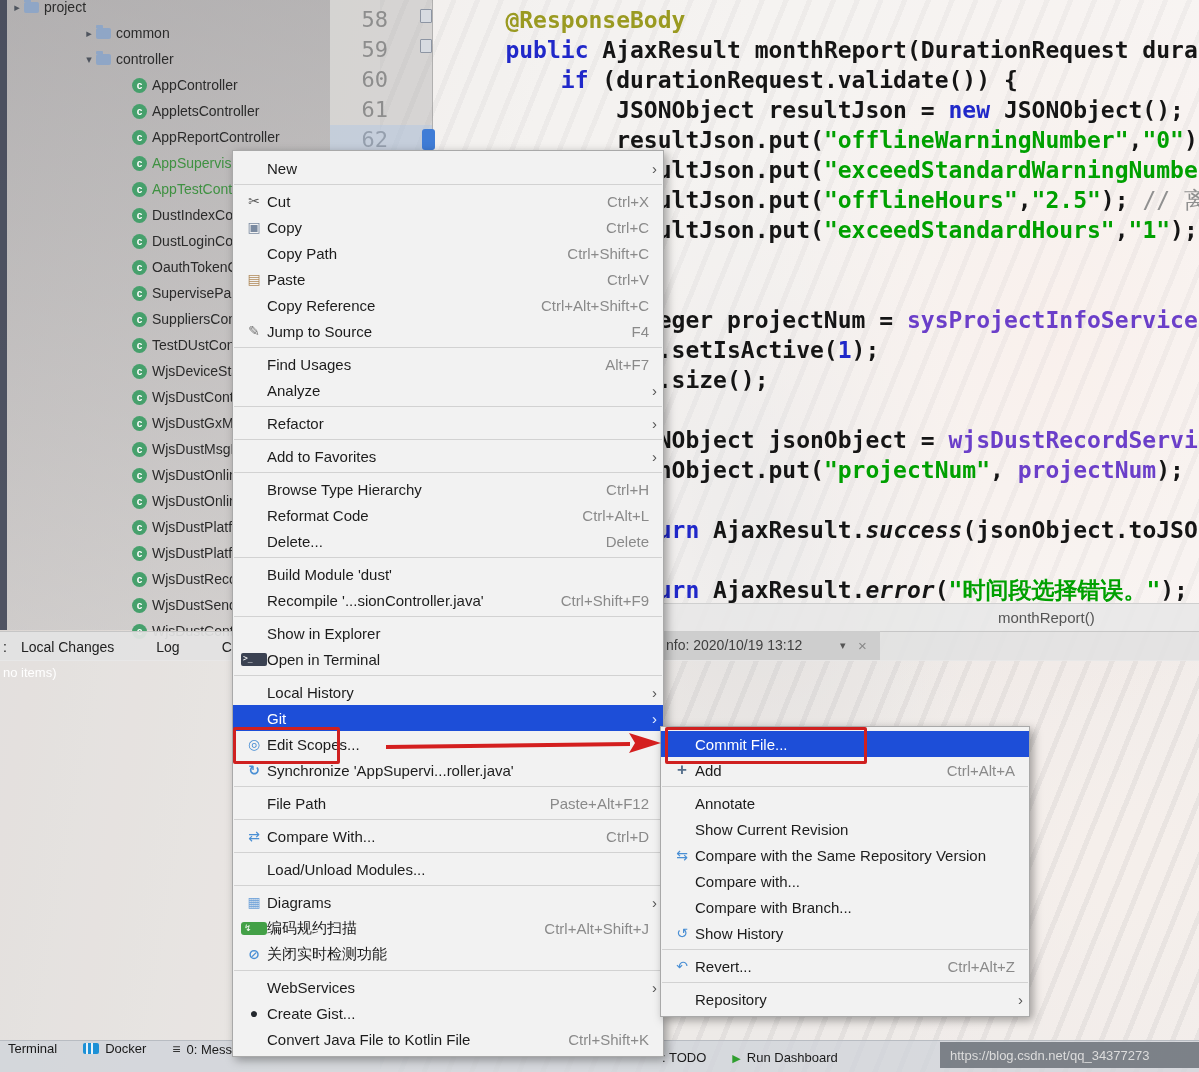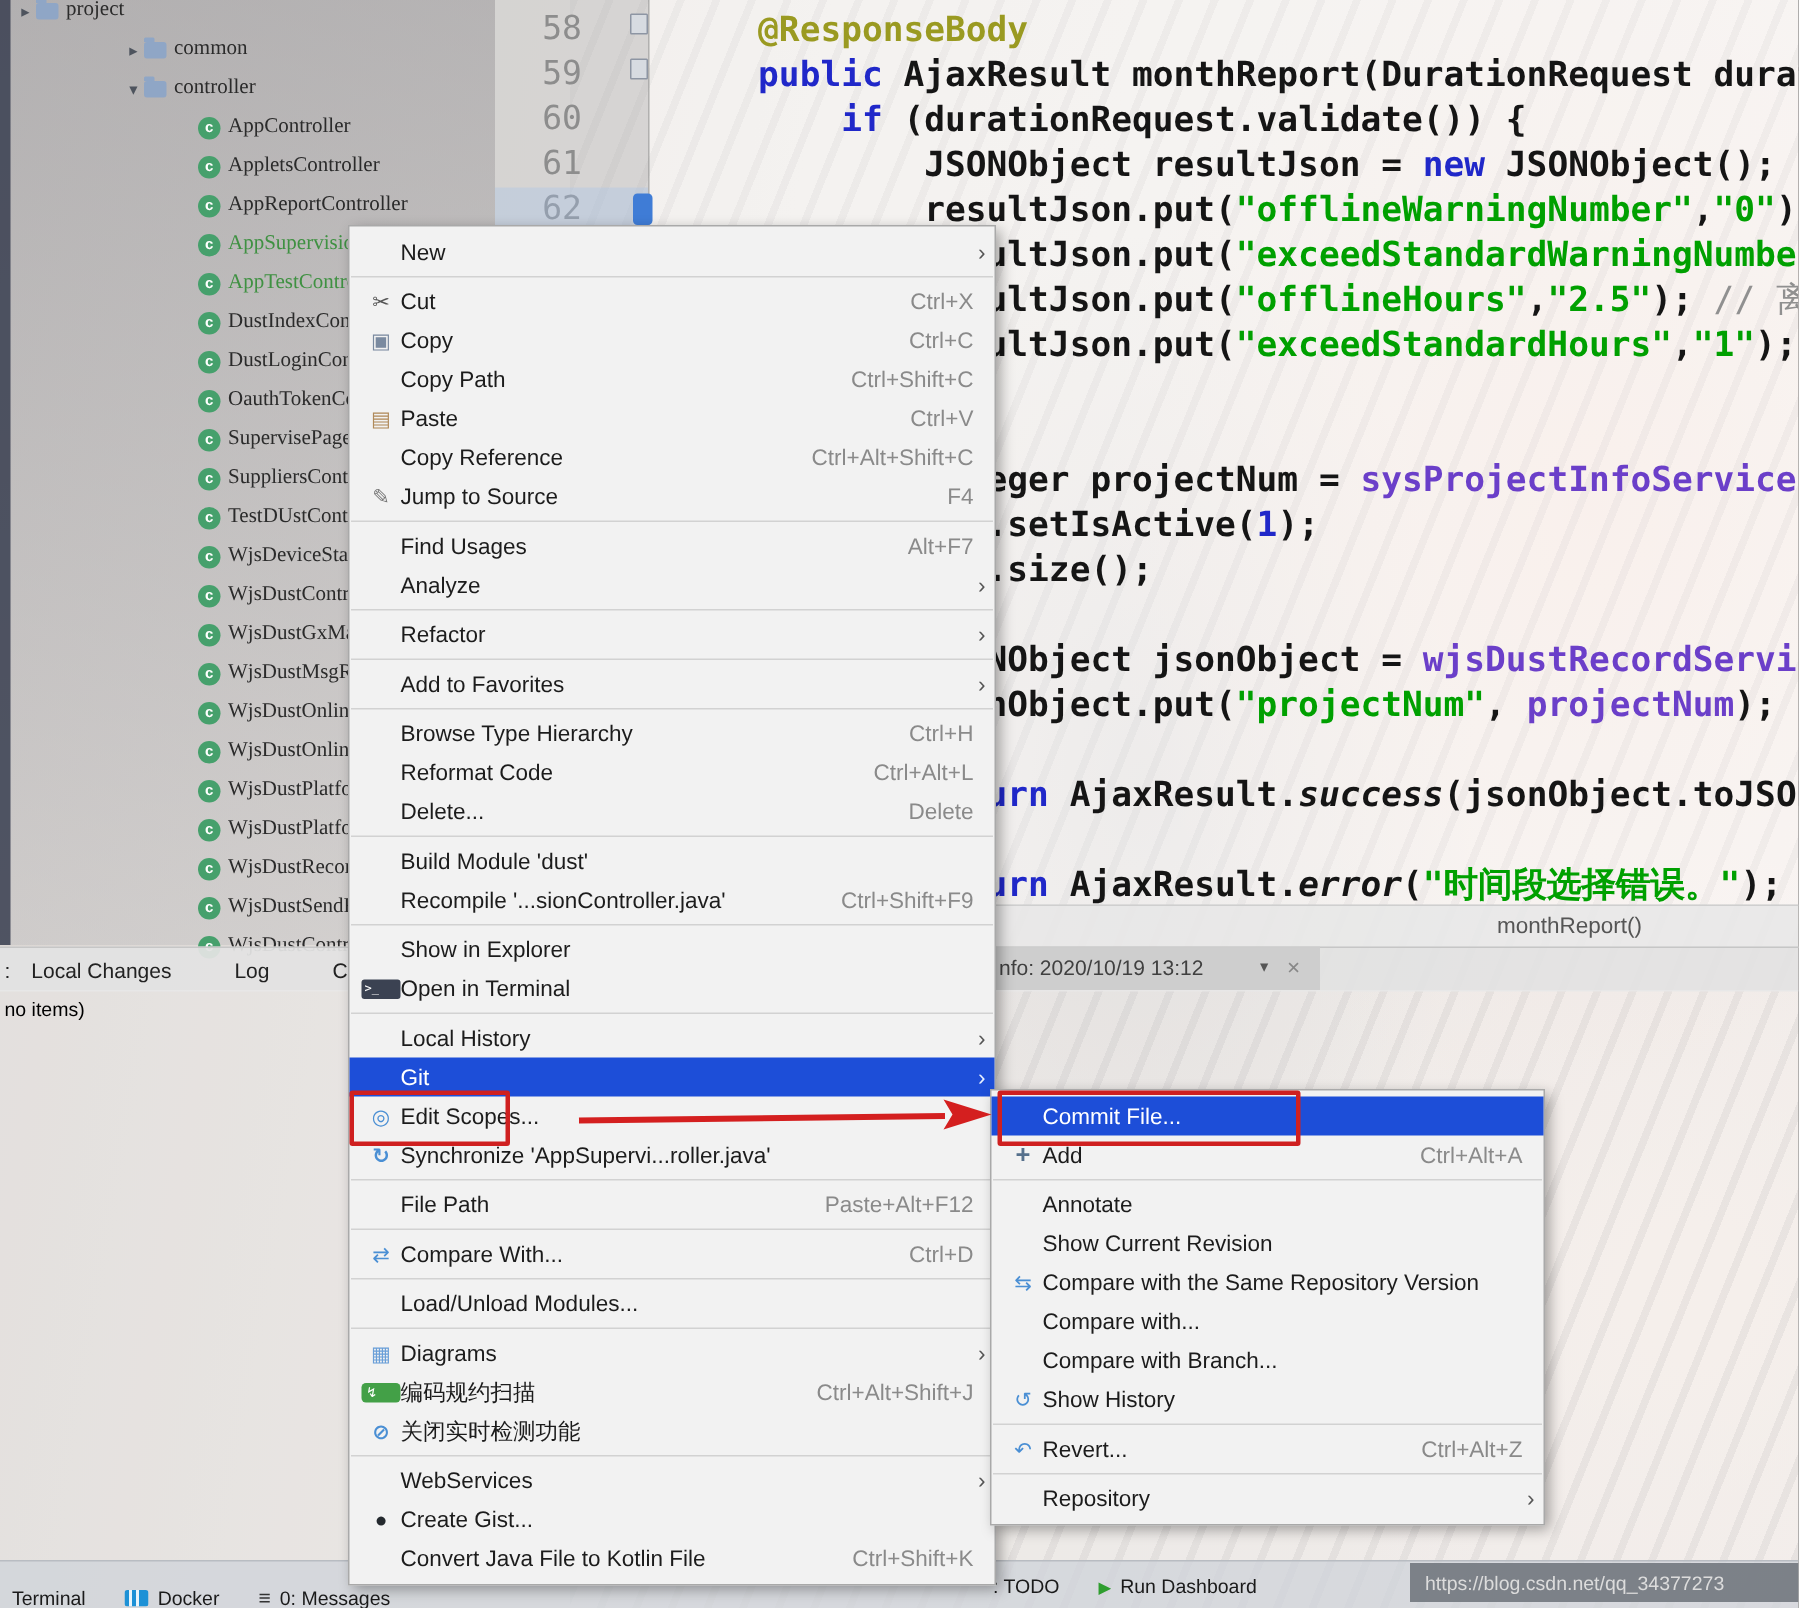--- a/index.html
+++ b/index.html
@@ -39,47 +39,47 @@
   #code .str{color:#00a000;}
   #code .num{color:#2028c9;}
   #code .id{color:#6b3fc9;}
   #code .mth{font-style:italic;}
   #code .cmt{color:#909090;font-weight:normal;}
 
   
   #tree{position:absolute;left:0;top:-6px;width:330px;z-index:4;}
   .tree-row{height:26px;display:flex;align-items:center;font-size:14px;color:#2b2b2b;white-space:nowrap;}
   .tree-row .chev{width:14px;font-size:11px;color:#4e545e;text-align:center;flex:0 0 14px;}
-  .tree-row .lbl{margin-left:5px;font-family:Liberation Serif, serif;}
+  .tree-row .lbl{margin-left:5px;}
   .tree-row.green .lbl{color:#3f9142;}
   .folder-ic{width:15px;height:11px;background:#8fa6c6;border-radius:2px;position:relative;flex:0 0 15px;}
   .folder-ic::before{content:"";position:absolute;top:-3px;left:0;width:7px;height:3px;background:#8fa6c6;border-radius:1px 1px 0 0;}
   .class-ic{width:15px;height:15px;border-radius:50%;background:#46a06c;color:#fff;
     font:bold 10px/15px "Liberation Sans",sans-serif;text-align:center;flex:0 0 15px;}
 
   
   .crumb{position:absolute;left:330px;top:603px;right:0;height:28px;background:rgba(233,233,233,.94);
     border-top:1px solid #cfcfcf;z-index:5;}
   .crumb span{position:absolute;left:668px;line-height:28px;font-size:15px;color:#555;}
   .vc-band{position:absolute;left:0;top:631px;right:0;height:29px;background:rgba(226,226,226,.94);
     border-top:1px solid #c6c6c6;z-index:5;display:flex;align-items:center;font-size:14px;color:#222;}
   .vc-prefix{margin-left:3px;}
   .vtab{margin-left:14px;}
   .vtab + .vtab{margin-left:42px;}
   .info-tab{position:absolute;left:600px;top:631px;width:280px;height:29px;background:rgba(205,205,205,.96);z-index:5;}
   .info-tab .it-label{position:absolute;left:66px;line-height:29px;font-size:14px;color:#404040;}
   .info-tab .dd{position:absolute;left:240px;line-height:29px;font-size:11px;color:#555;}
   .info-tab .cl2{position:absolute;left:258px;line-height:29px;font-size:15px;color:#888;}
   .vc-body{position:absolute;left:0;top:660px;right:0;height:380px;background:rgba(240,240,240,.35);z-index:5;}
-  .vc-body span{position:absolute;left:3px;top:5px;font-size:13px;color:#000000;text-align:center;}
+  .vc-body span{position:absolute;left:3px;top:5px;font-size:13px;color:#ffffff;text-align:center;}
 
   
   .statusbar{position:absolute;left:0;top:1040px;right:0;height:32px;z-index:6;
     background:rgba(210,214,220,.85);border-top:1px solid #b8bcc2;font-size:13px;color:#1a1a1a;}
-  #sb-left{position:absolute;left:8px;top:0;height:32px;display:flex;align-items:flex-end;gap:26px;}
+  #sb-left{position:absolute;left:8px;top:0;height:32px;display:flex;align-items:flex-start;gap:26px;}
   #sb-right{position:absolute;left:662px;top:0;height:32px;display:flex;align-items:center;gap:26px;}
   .sb-item{display:flex;align-items:center;white-space:nowrap;}
   .ic-docker{width:16px;height:11px;background:#1d91d6;border-radius:2px;margin-right:6px;
     background-image:linear-gradient(90deg,transparent 3px,rgba(255,255,255,.9) 3px,rgba(255,255,255,.9) 5px,
       transparent 5px,transparent 8px,rgba(255,255,255,.9) 8px,rgba(255,255,255,.9) 10px,transparent 10px);}
   .ic-menu::before{content:"≡";margin-right:6px;color:#333;font-size:14px;}
   .ic-run::before{content:"▶";margin-right:6px;color:#2f9e2f;font-size:11px;}
   .watermark{position:absolute;left:940px;top:1px;height:26px;right:0;background:rgba(104,110,117,.82);
     color:#dcdcdc;display:flex;align-items:center;padding-left:10px;font-size:13px;}
 

